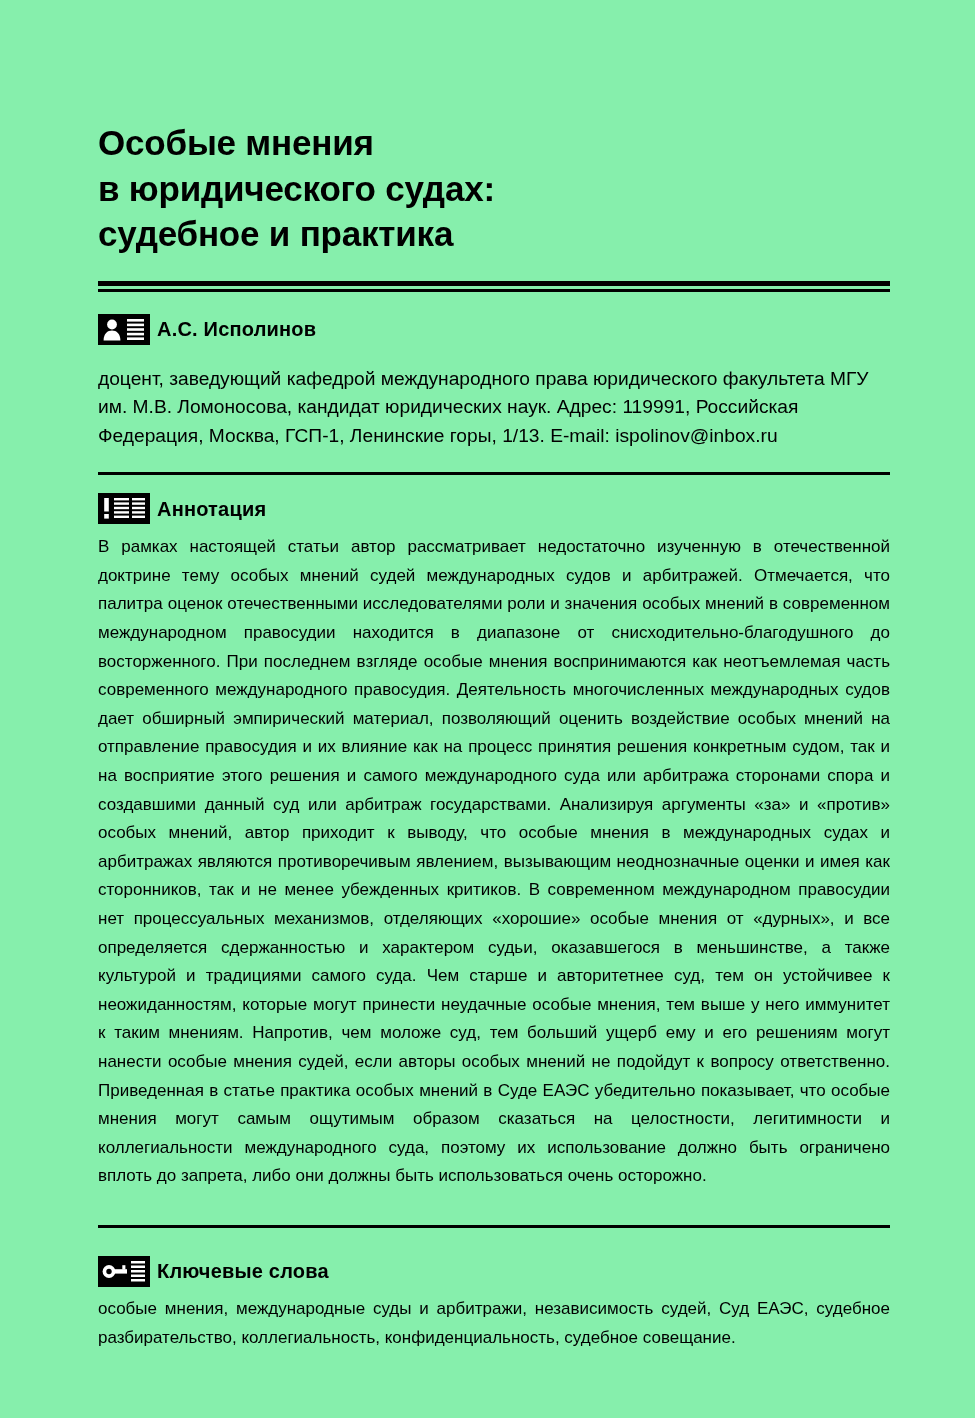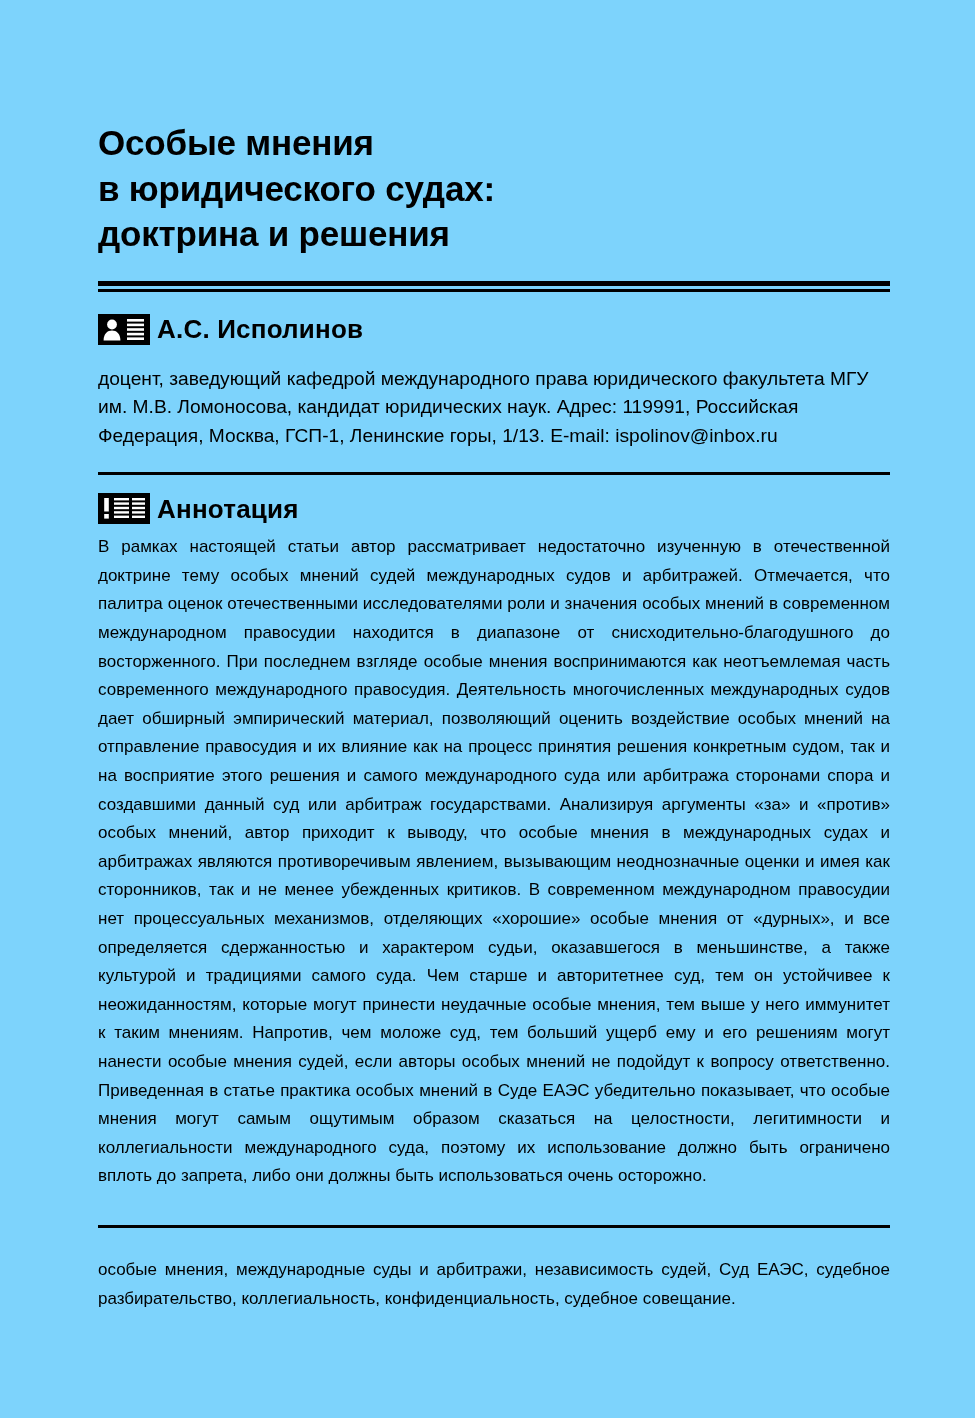--- a/index.html
+++ b/index.html
@@ -14,21 +14,21 @@
     font-family: "Liberation Sans", "DejaVu Sans", sans-serif;
     color: #000000;
     -webkit-font-smoothing: antialiased;
   }
   .page {
     position: relative;
     width: 975px;
     height: 1418px;
     box-sizing: border-box;
     padding: 0 85px 4px 98px;
-    background: #7dd3fc;
+    background: #86efac;
   }
 
   
   .article-title {
     margin: 0;
     padding-top: 120px;
     font-size: 35px;
     line-height: 1.30;
     font-weight: bold;
     letter-spacing: -0.2px;
@@ -57,21 +57,21 @@
   }
   .sec-icon {
     display: inline-block;
     flex: 0 0 auto;
     width: 52px;
     height: 31px;
     line-height: 0;
   }
   .sec-icon svg { display: block; }
   .sec-label {
-    font-size: 26px;
+    font-size: 20px;
     font-weight: bold;
     letter-spacing: 0.2px;
     line-height: 1;
     white-space: nowrap;
   }
 
   
   .body-text {
     font-size: 17px;
     line-height: 28.6px;
@@ -98,21 +98,21 @@
   .spacer-before-kw-rule { height: 34px; }
 </style>
 </head>
 <body>
 
 <div class="page">
 
   <h1 class="article-title">
     <span class="tline">Особые мнения</span>
     <span class="tline">в юридического судах:</span>
-    <span class="tline">доктрина и решения</span>
+    <span class="tline">судебное и практика</span>
   </h1>
 
   <div class="rule-double-top">
     <div class="r1"></div>
     <div class="r2"></div>
   </div>
 
   <div class="author-block">
     <div class="section-head">
       <span class="sec-icon">
@@ -163,16 +163,37 @@
       <span class="sec-label">Аннотация</span>
     </div>
     <p class="body-text abstract-text">В рамках настоящей статьи автор рассматривает недостаточно изученную в отечественной доктрине тему особых мнений судей международных судов и арбитражей. Отмечается, что палитра оценок отечественными исследователями роли и значения особых мнений в современном международном правосудии находится в диапазоне от снисходительно-благодушного до восторженного. При последнем взгляде особые мнения воспринимаются как неотъемлемая часть современного международного правосудия. Деятельность многочисленных международных судов дает обширный эмпирический материал, позволяющий оценить воздействие особых мнений на отправление правосудия и их влияние как на процесс принятия решения конкретным судом, так и на восприятие этого решения и самого международного суда или арбитража сторонами спора и создавшими данный суд или арбитраж государствами. Анализируя аргументы «за» и «против» особых мнений, автор приходит к выводу, что особые мнения в международных судах и арбитражах являются противоречивым явлением, вызывающим неоднозначные оценки и имея как сторонников, так и не менее убежденных критиков. В современном международном правосудии нет процессуальных механизмов, отделяющих «хорошие» особые мнения от «дурных», и все определяется сдержанностью и характером судьи, оказавшегося в меньшинстве, а также культурой и традициями самого суда. Чем старше и авторитетнее суд, тем он устойчивее к неожиданностям, которые могут принести неудачные особые мнения, тем выше у него иммунитет к таким мнениям. Напротив, чем моложе суд, тем больший ущерб ему и его решениям могут нанести особые мнения судей, если авторы особых мнений не подойдут к вопросу ответственно. Приведенная в статье практика особых мнений в Суде ЕАЭС убедительно показывает, что особые мнения могут самым ощутимым образом сказаться на целостности, легитимности и коллегиальности международного суда, поэтому их использование должно быть ограничено вплоть до запрета, либо они должны быть использоваться очень осторожно.</p>
   </div>
 
   <div class="spacer-before-kw-rule"></div>
 
   <div class="rule-single"></div>
 
   <div class="keywords-block">
+    <div class="section-head">
+      <span class="sec-icon">
+        <svg width="52" height="31" viewBox="0 0 52 31" xmlns="http://www.w3.org/2000/svg">
+          <rect x="0" y="0" width="52" height="31" fill="#000"></rect>
+
+          <circle cx="11" cy="15.5" r="6.4" fill="#fff"></circle>
+          <circle cx="11" cy="15.5" r="2.7" fill="#000"></circle>
+
+          <rect x="15.5" y="13.2" width="13.5" height="4.4" fill="#fff"></rect>
+
+          <rect x="24.3" y="9.2" width="3.1" height="4.4" fill="#fff"></rect>
+
+          <rect x="33" y="5" width="14" height="2.5" fill="#fff"></rect>
+          <rect x="33" y="9.5" width="14" height="2.5" fill="#fff"></rect>
+          <rect x="33" y="14" width="14" height="2.5" fill="#fff"></rect>
+          <rect x="33" y="18.5" width="14" height="2.5" fill="#fff"></rect>
+          <rect x="33" y="23" width="14" height="2.5" fill="#fff"></rect>
+        </svg>
+      </span>
+      <span class="sec-label">Ключевые слова</span>
+    </div>
     <p class="body-text keywords-text">особые мнения, международные суды и арбитражи, независимость судей, Суд ЕАЭС, судебное разбирательство, коллегиальность, конфиденциальность, судебное совещание.</p>
   </div>
 
 </div>
 
 </body></html>

